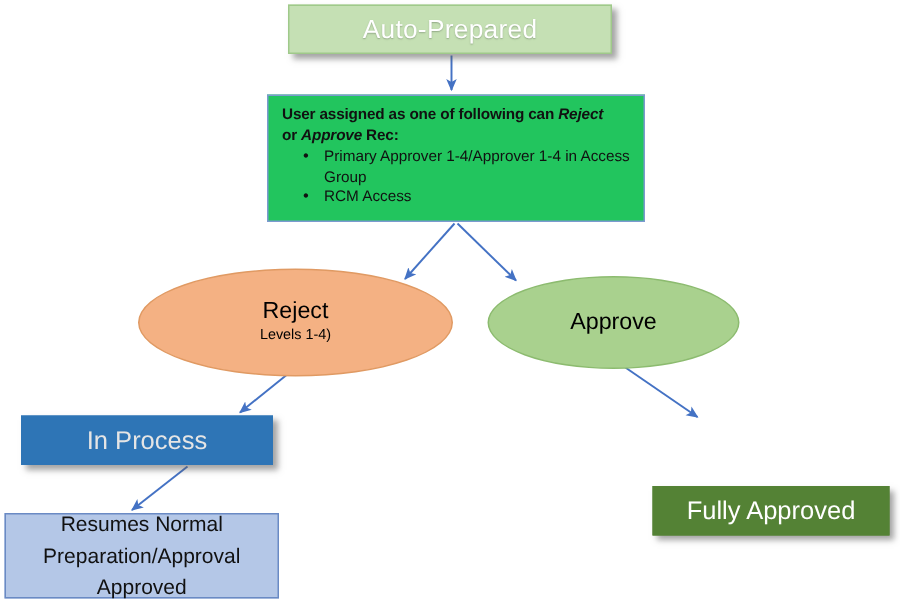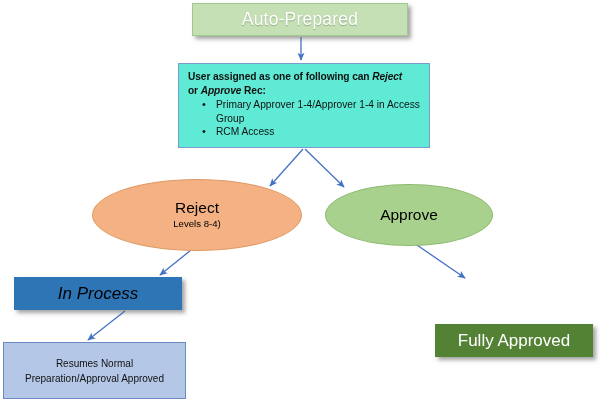--- a/index.html
+++ b/index.html
@@ -53,21 +53,21 @@
     letter-spacing: 0.2px;
     text-shadow: 0 1px 1px rgba(120,140,110,0.65);
   }
 
   
   #node-criteria {
     left: 178px;
     top: 63px;
     width: 252px;
     height: 85px;
-    background: #5eead4;
+    background: #22c55e;
     border: 1px solid #7C9AD0;
     align-items: flex-start;
     justify-content: flex-start;
     text-align: left;
     padding: 6px 8px 4px 9px;
   }
   #node-criteria .crit-head {
     font-size: 10.2px;
     font-weight: bold;
     color: #111111;
@@ -140,22 +140,21 @@
     left: 14px;
     top: 277px;
     width: 168px;
     height: 33px;
     background: #2E75B6;
     border: 1px solid #2E75B6;
     box-shadow: 3px 3px 4px rgba(90,90,90,0.55);
   }
   #node-in-process .label {
     font-size: 17px;
-    color: #000000;
-    font-style: italic;
+    color: #e5e5e5;
   }
   #node-fully-approved {
     left: 435px;
     top: 280px;
     width: 158px;
     height: 33px;
     background: #548235;
     border: 1px solid #548235;
     box-shadow: 3px 3px 4px rgba(90,90,90,0.55);
     margin-top: 44px;
@@ -168,21 +167,21 @@
   
   #node-resumes {
     left: 3px;
     top: 342px;
     width: 183px;
     height: 57px;
     background: #B4C7E7;
     border: 1px solid #6A8AC4;
   }
   #node-resumes .line {
-    font-size: 10px;
+    font-size: 14px;
     color: #111111;
     line-height: 1.5;
   }
 </style>
 </head>
 <body>
 
 <div id="canvas">
 
   <svg id="arrow-layer" viewBox="0 0 600 405" xmlns="http://www.w3.org/2000/svg">
@@ -221,21 +220,21 @@
       </li>
       <li>
         <span class="bullet">•</span>
         <span>RCM Access</span>
       </li>
     </ul>
   </div>
 
   <div class="node ellipse" id="node-reject">
     <span class="label">Reject</span>
-    <span class="sub">Levels 8-4)</span>
+    <span class="sub">Levels 1-4)</span>
   </div>
 
   <div class="node ellipse" id="node-approve">
     <span class="label">Approve</span>
   </div>
 
   <div class="node" id="node-in-process">
     <span class="label">In Process</span>
   </div>
 

